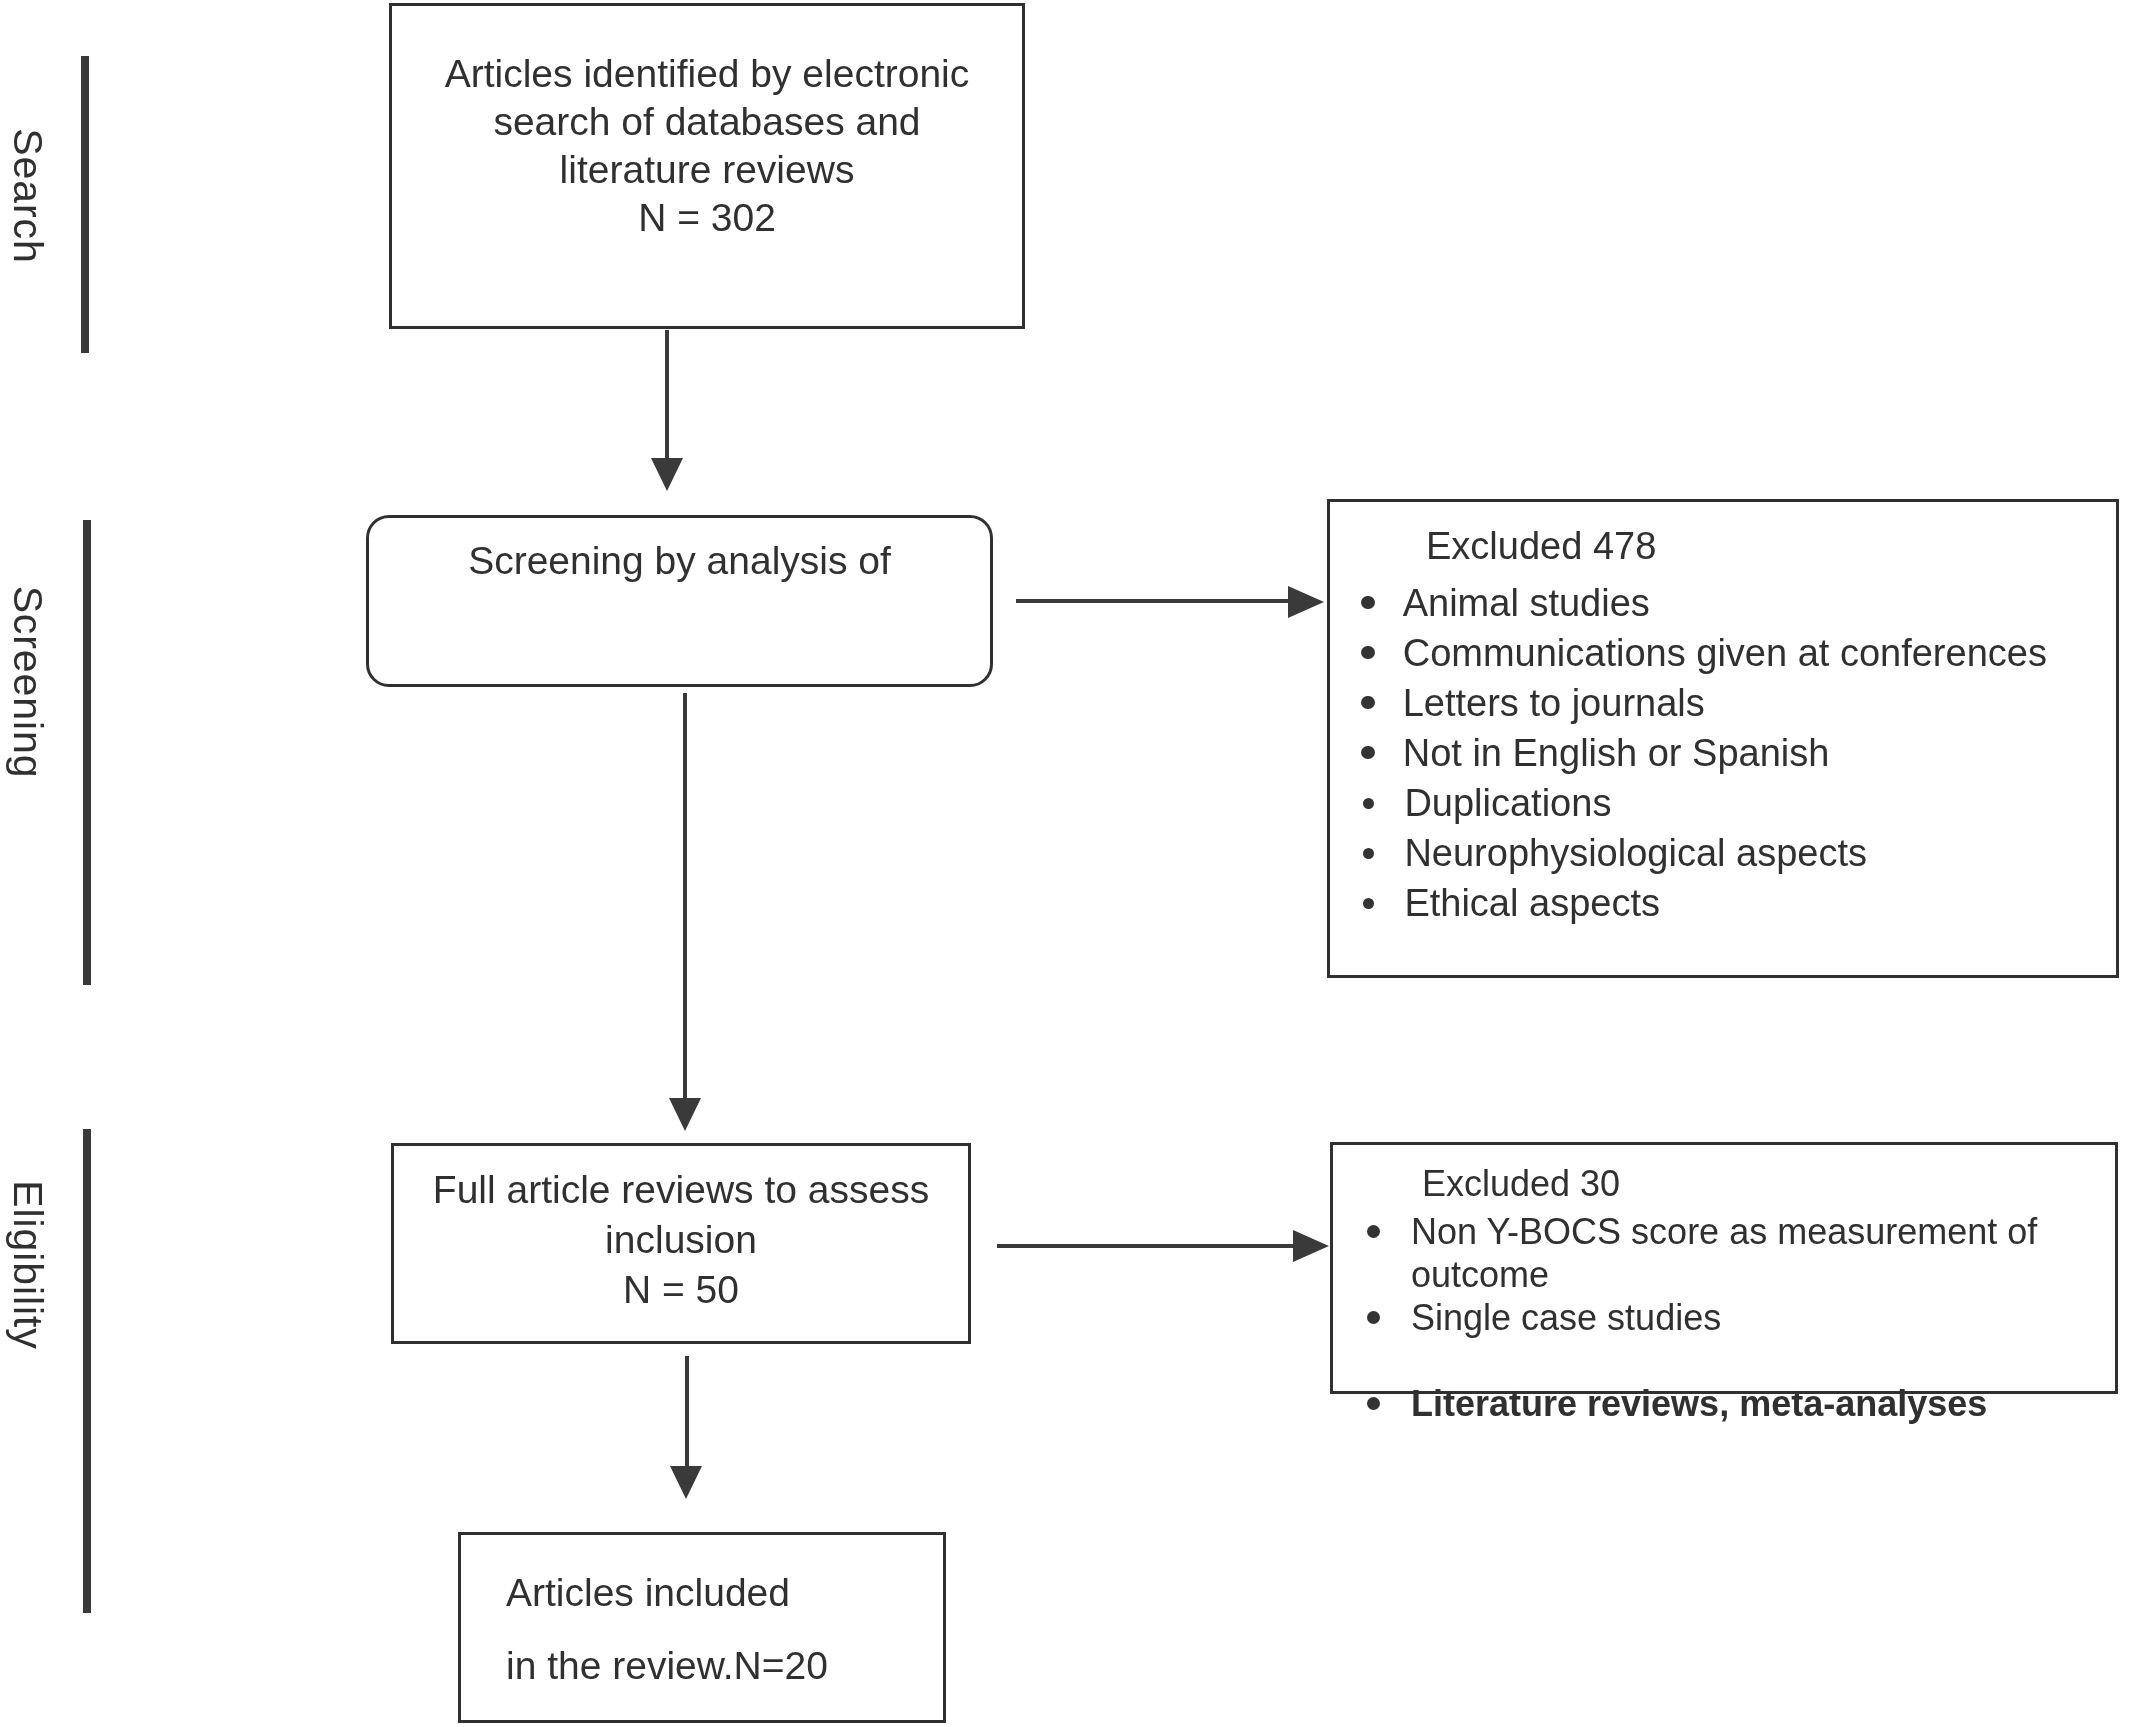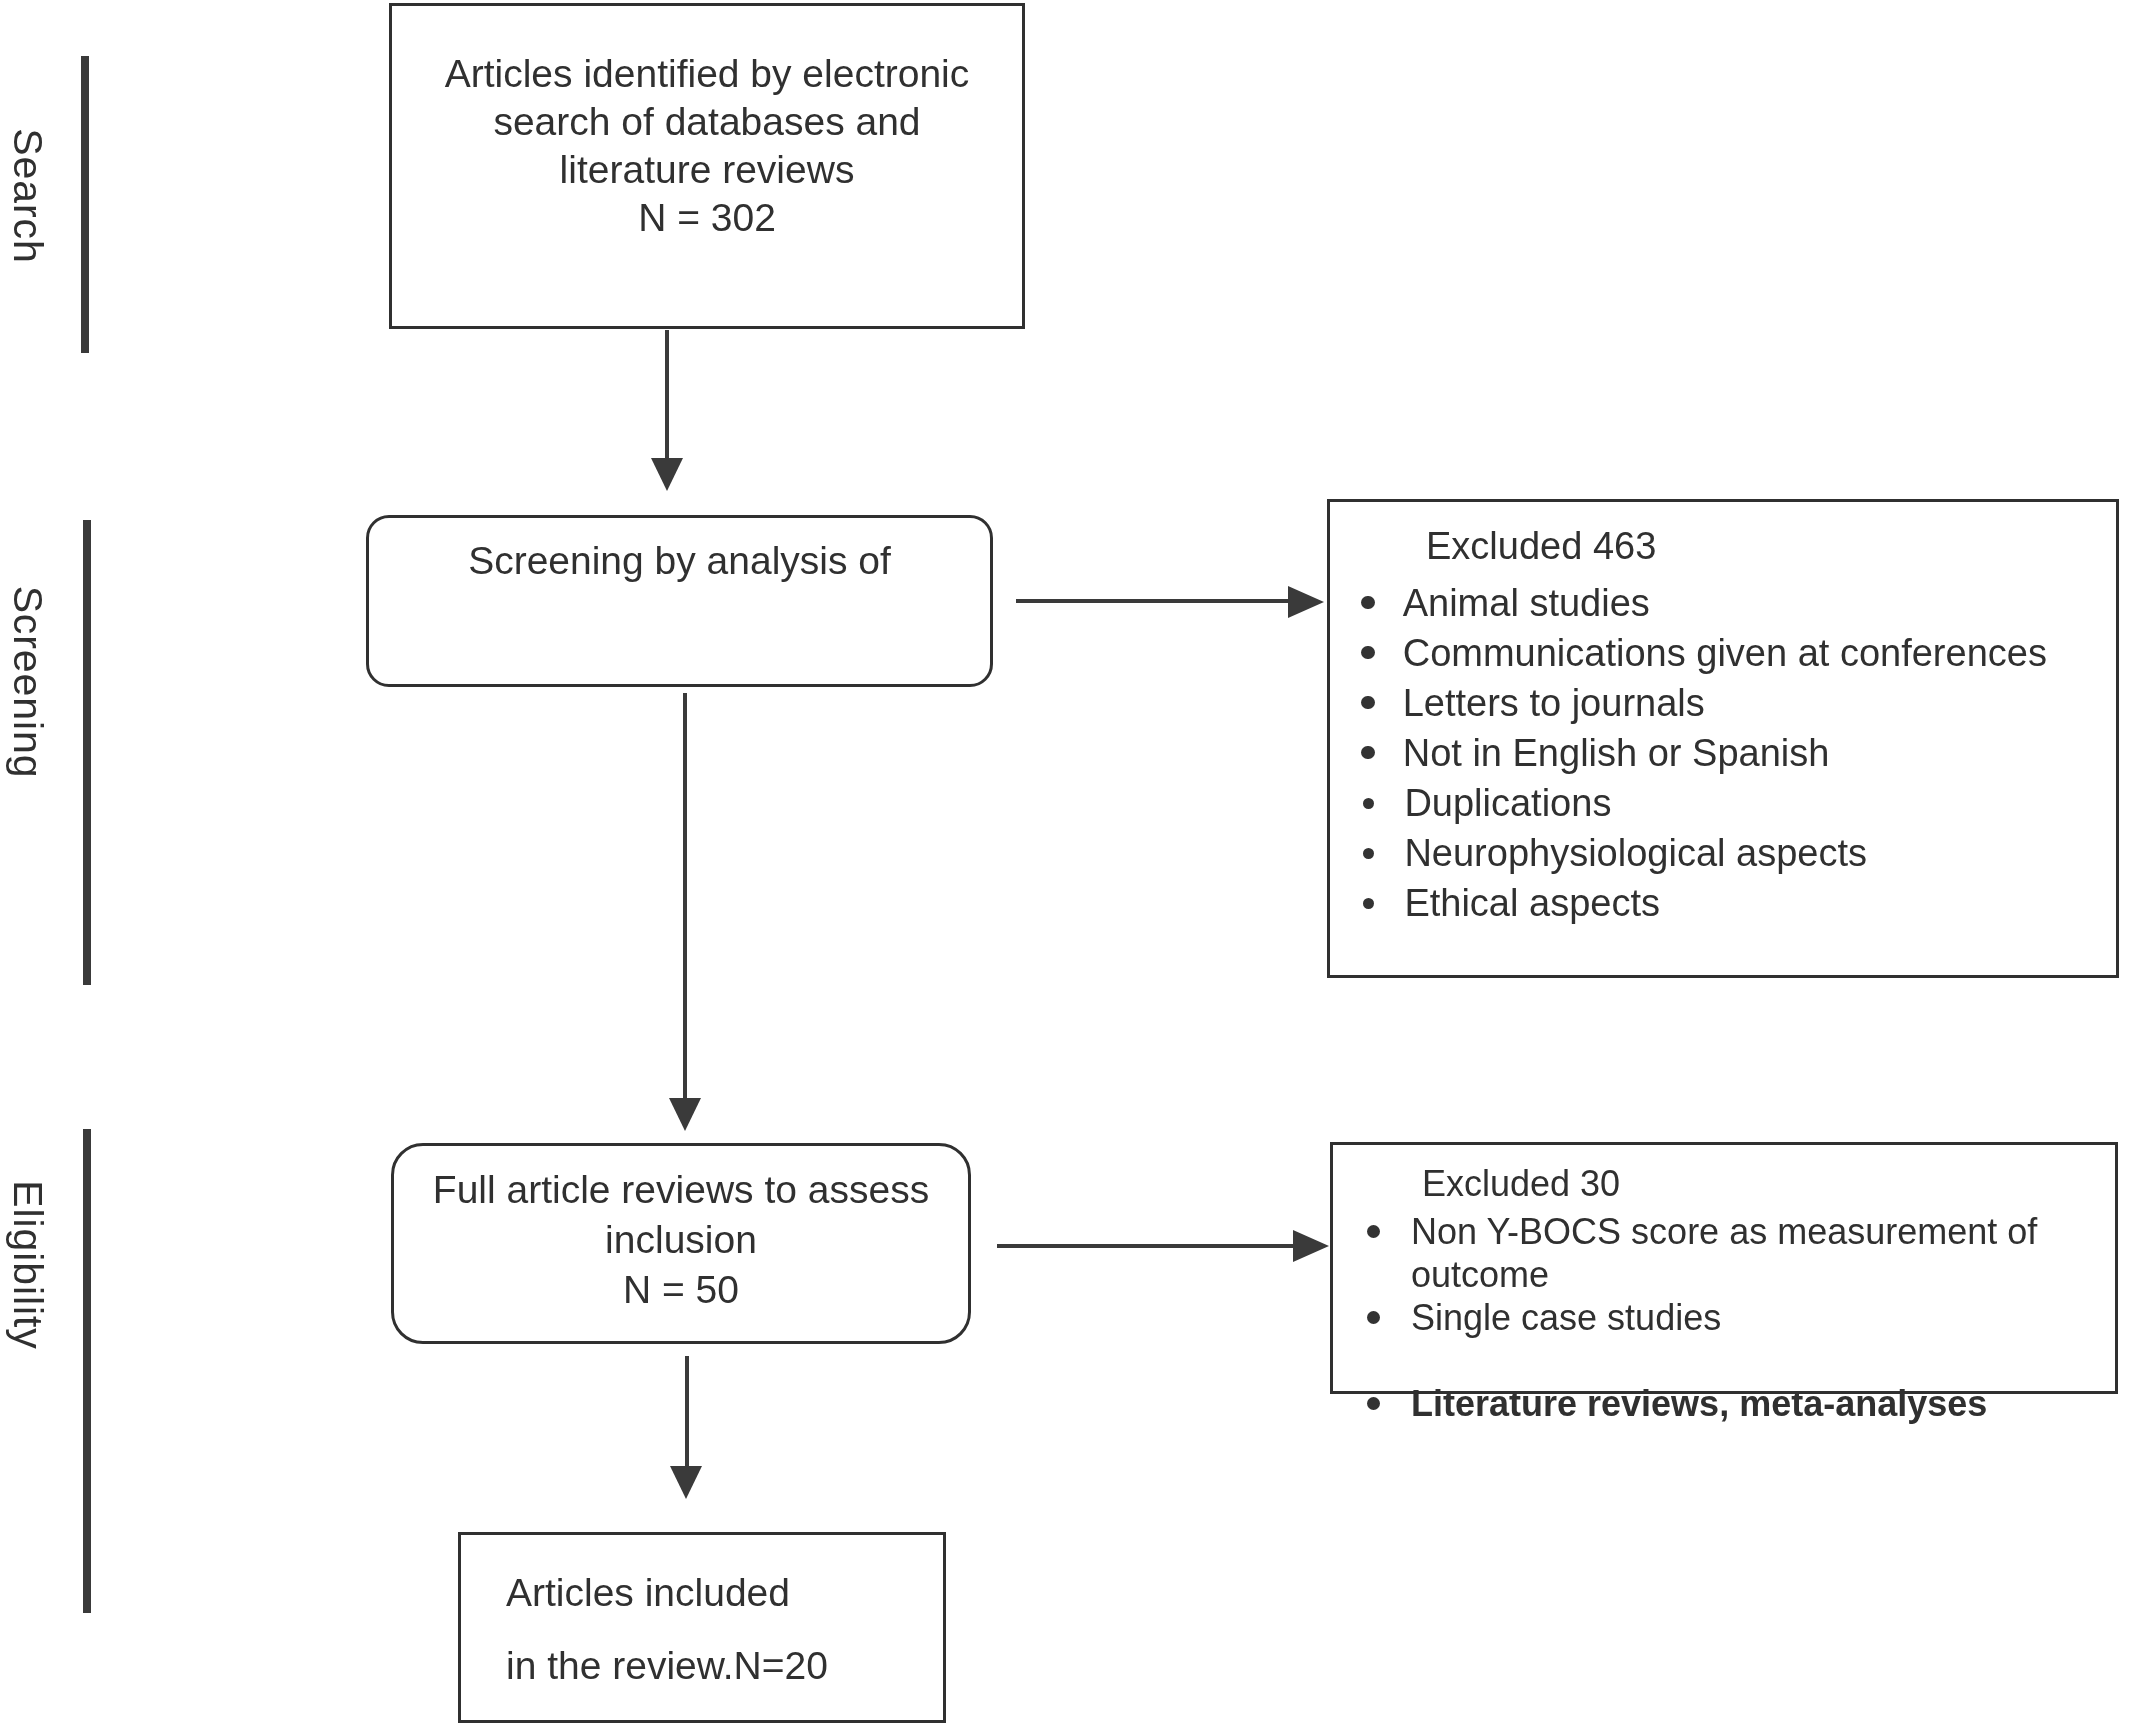--- a/index.html
+++ b/index.html
@@ -33,21 +33,21 @@
   }
   .center-lines{
     display:flex;flex-direction:column;align-items:center;
     text-align:center;
   }
   .box-identified{left:349px;top:3.4px;width:636px;height:326px;
     font-size:39px;line-height:48px;padding-top:44px;margin-left:40px;}
   .box-screening{left:366px;top:515px;width:627px;height:172px;
     font-size:39px;line-height:51px;padding-top:17px;border-radius:23px;}
   .box-full{left:391px;top:1143px;width:580px;height:201px;
-    font-size:39px;line-height:50px;padding-top:19px;border-radius:32px;}
+    font-size:39px;line-height:50px;padding-top:19px;}
   .box-included{left:458px;top:1532px;width:488px;height:191px;
     font-size:39px;line-height:48px;padding-top:34px;padding-left:45px;
     display:flex;flex-direction:column;align-items:flex-start;text-align:left;gap:25px;}
   
   .box-ex252{left:1327px;top:499px;width:792px;height:479px;
     font-size:38px;line-height:50px;padding-top:19px;}
   .box-ex30{left:1330px;top:1142px;width:788px;height:252px;
     font-size:36px;line-height:43px;padding-top:17px;}
   .ex-title{white-space:nowrap;}
   .box-ex252 .ex-title{padding-left:96px;margin-bottom:6.8px;}
@@ -94,21 +94,21 @@
   <div class="ahead-down" style="left:651px;top:458px;"></div>
 
   <div class="fbox center-lines box-screening">
     <span>Screening by analysis of</span>
   </div>
 
   <div class="aline-h" style="left:1016px;top:599px;width:274px;"></div>
   <div class="ahead-right" style="left:1288px;top:586px;"></div>
 
   <div class="fbox box-ex252">
-    <div class="ex-title">Excluded 463</div>
+    <div class="ex-title">Excluded 478</div>
     <div class="li">
       <span class="dot"></span>
       <span class="li-text">Animal studies</span>
     </div>
     <div class="li">
       <span class="dot"></span>
       <span class="li-text">Communications given at conferences</span>
     </div>
     <div class="li">
       <span class="dot"></span>

